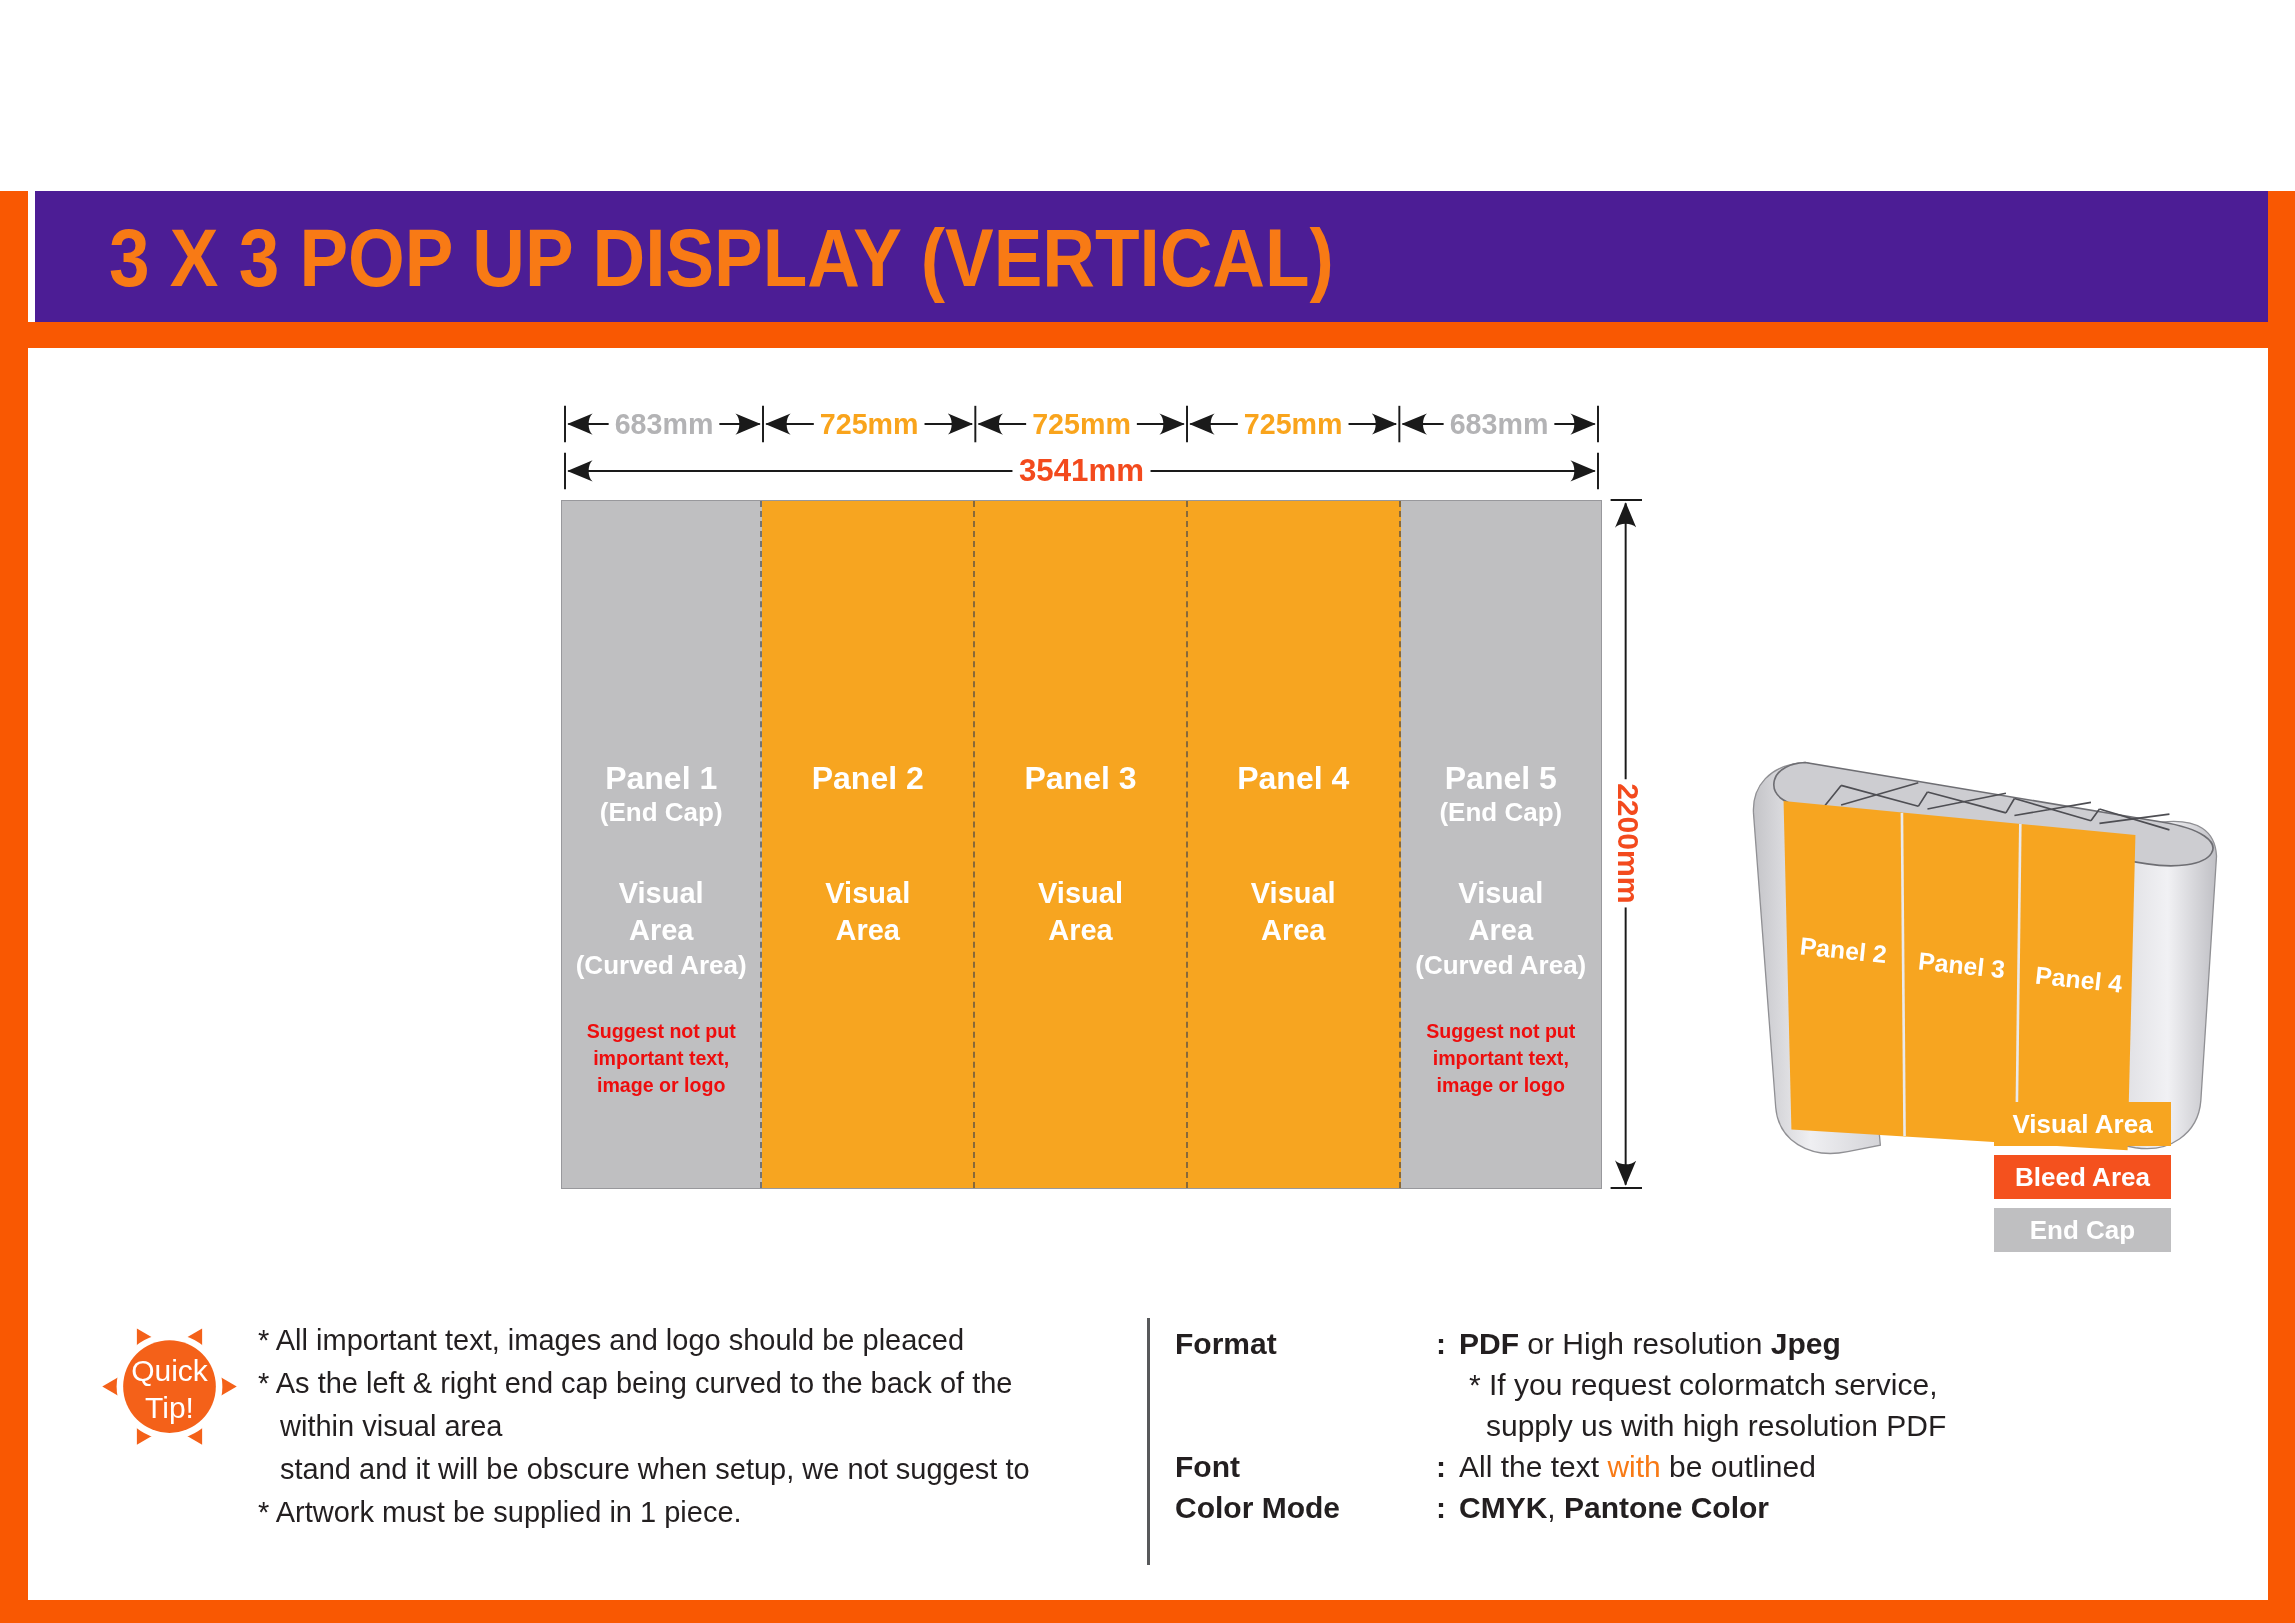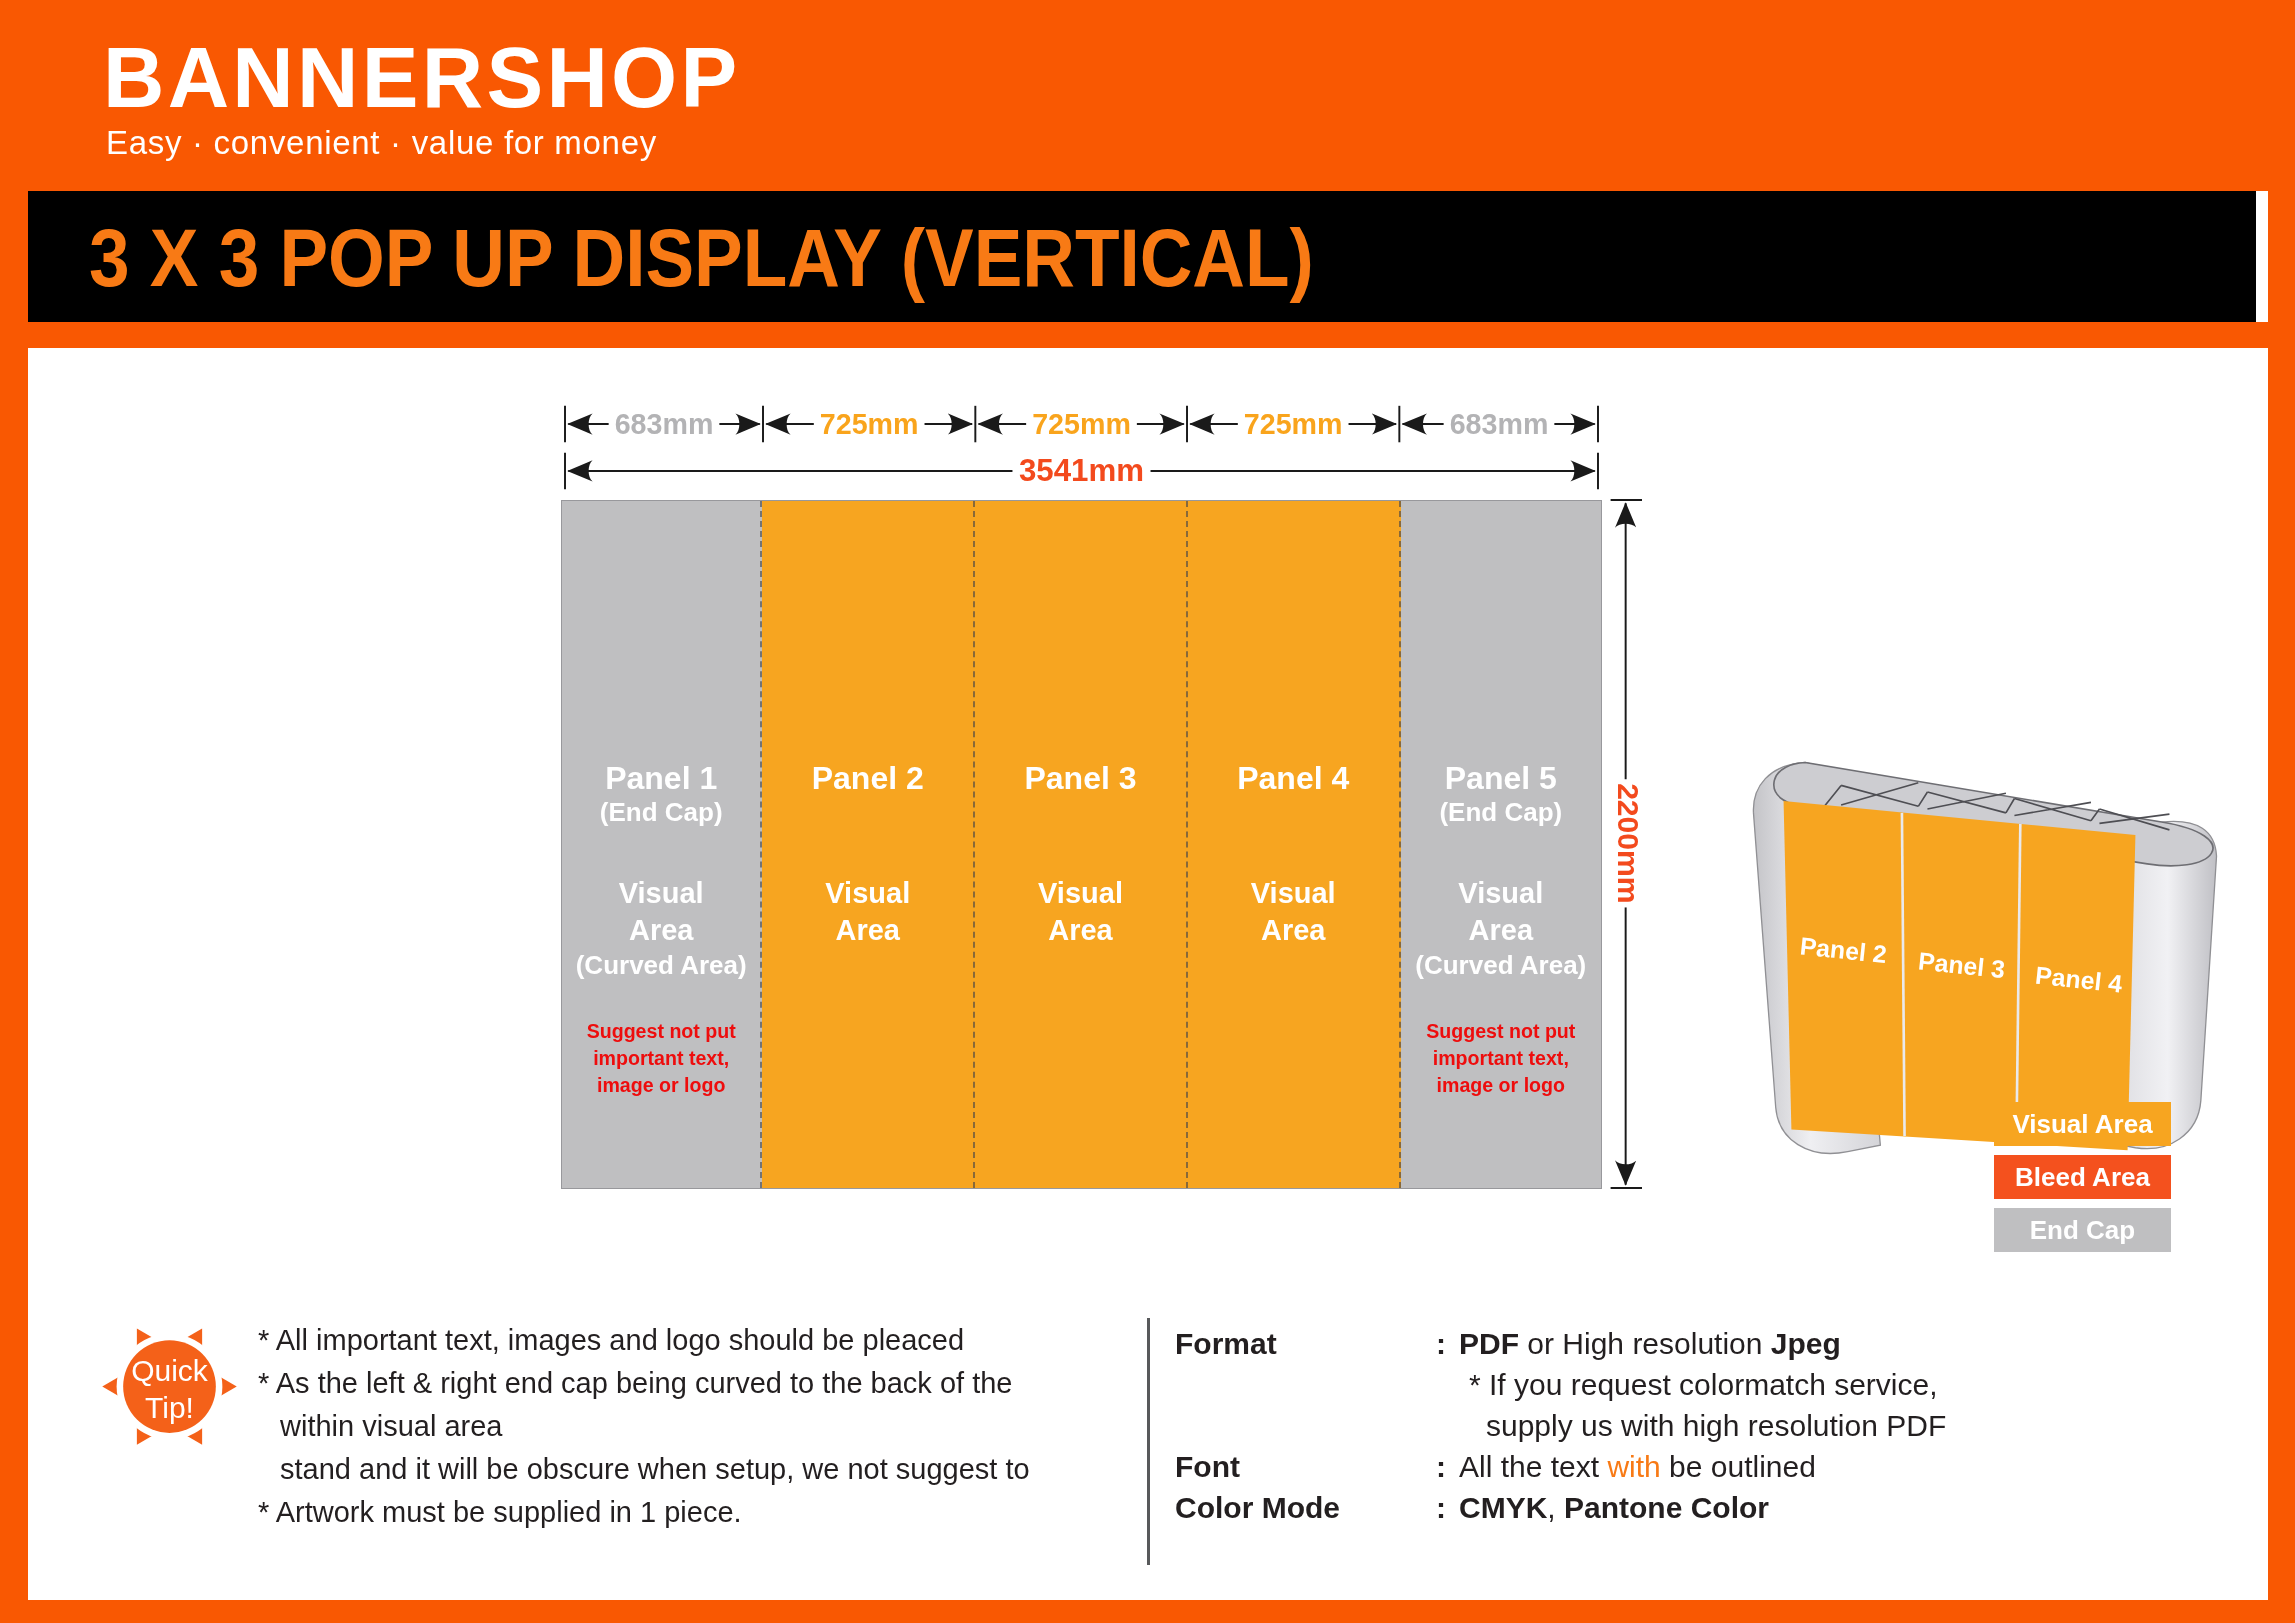--- a/index.html
+++ b/index.html
@@ -14,21 +14,21 @@
   .side-border-right { position:absolute; left:2268px; top:191px; width:27.5px; height:1432px; background:#F95802; }
   .bottom-band { position:absolute; left:0; top:1600px; width:2295px; height:23px; background:#F95802; }
 
   
   .logo { position:absolute; left:103px; top:31px; color:#fff; font-weight:bold;
           font-size:85px; line-height:1.1; letter-spacing:3.3px; }
   .tagline { position:absolute; left:106px; top:124px; color:#fff; font-size:33px;
              font-weight:400; letter-spacing:0.7px; }
 
   
-  .title-band { position:absolute; left:15px; top:191px; width:2241px; height:131px; background:#000000; }
+  .title-band { position:absolute; left:35px; top:191px; width:2241px; height:131px; background:#4c1d95; }
   .page-title { position:absolute; left:74px; top:21px; color:#F87A15; font-weight:bold;
                 font-size:81px; white-space:nowrap; transform:scaleX(.9); transform-origin:left center; }
 
   
   .dims-top { position:absolute; left:561px; top:398px; }
   .dims-v   { position:absolute; left:1604px; top:498px; }
   .dims-top line, .dims-v line { stroke:#1A1A1A; stroke-width:3; }
   .dim-lbl { font-family:"Liberation Sans","DejaVu Sans",sans-serif; font-weight:bold; }
 
   
@@ -76,24 +76,20 @@
   .b { font-weight:bold; }
   .orange-word { color:#F87A15; }
   .spec-indent  { padding-left:294px; }
   .spec-indent2 { padding-left:311px; }
 </style>
 </head>
 <body>
 
 <div class="page">
 
-  <div class="header-band">
-    <div class="logo">BANNERSHOP</div>
-    <div class="tagline">Easy · convenient · value for money</div>
-  </div>
 
   <div class="title-band">
     <div class="page-title">3 X 3 POP UP DISPLAY (VERTICAL)</div>
   </div>
   <div class="orange-strip"></div>
   <div class="side-border-left"></div>
   <div class="side-border-right"></div>
   <div class="bottom-band"></div>
 
   <svg class="dims-top" width="1041" height="99" viewBox="0 0 1592 152">

